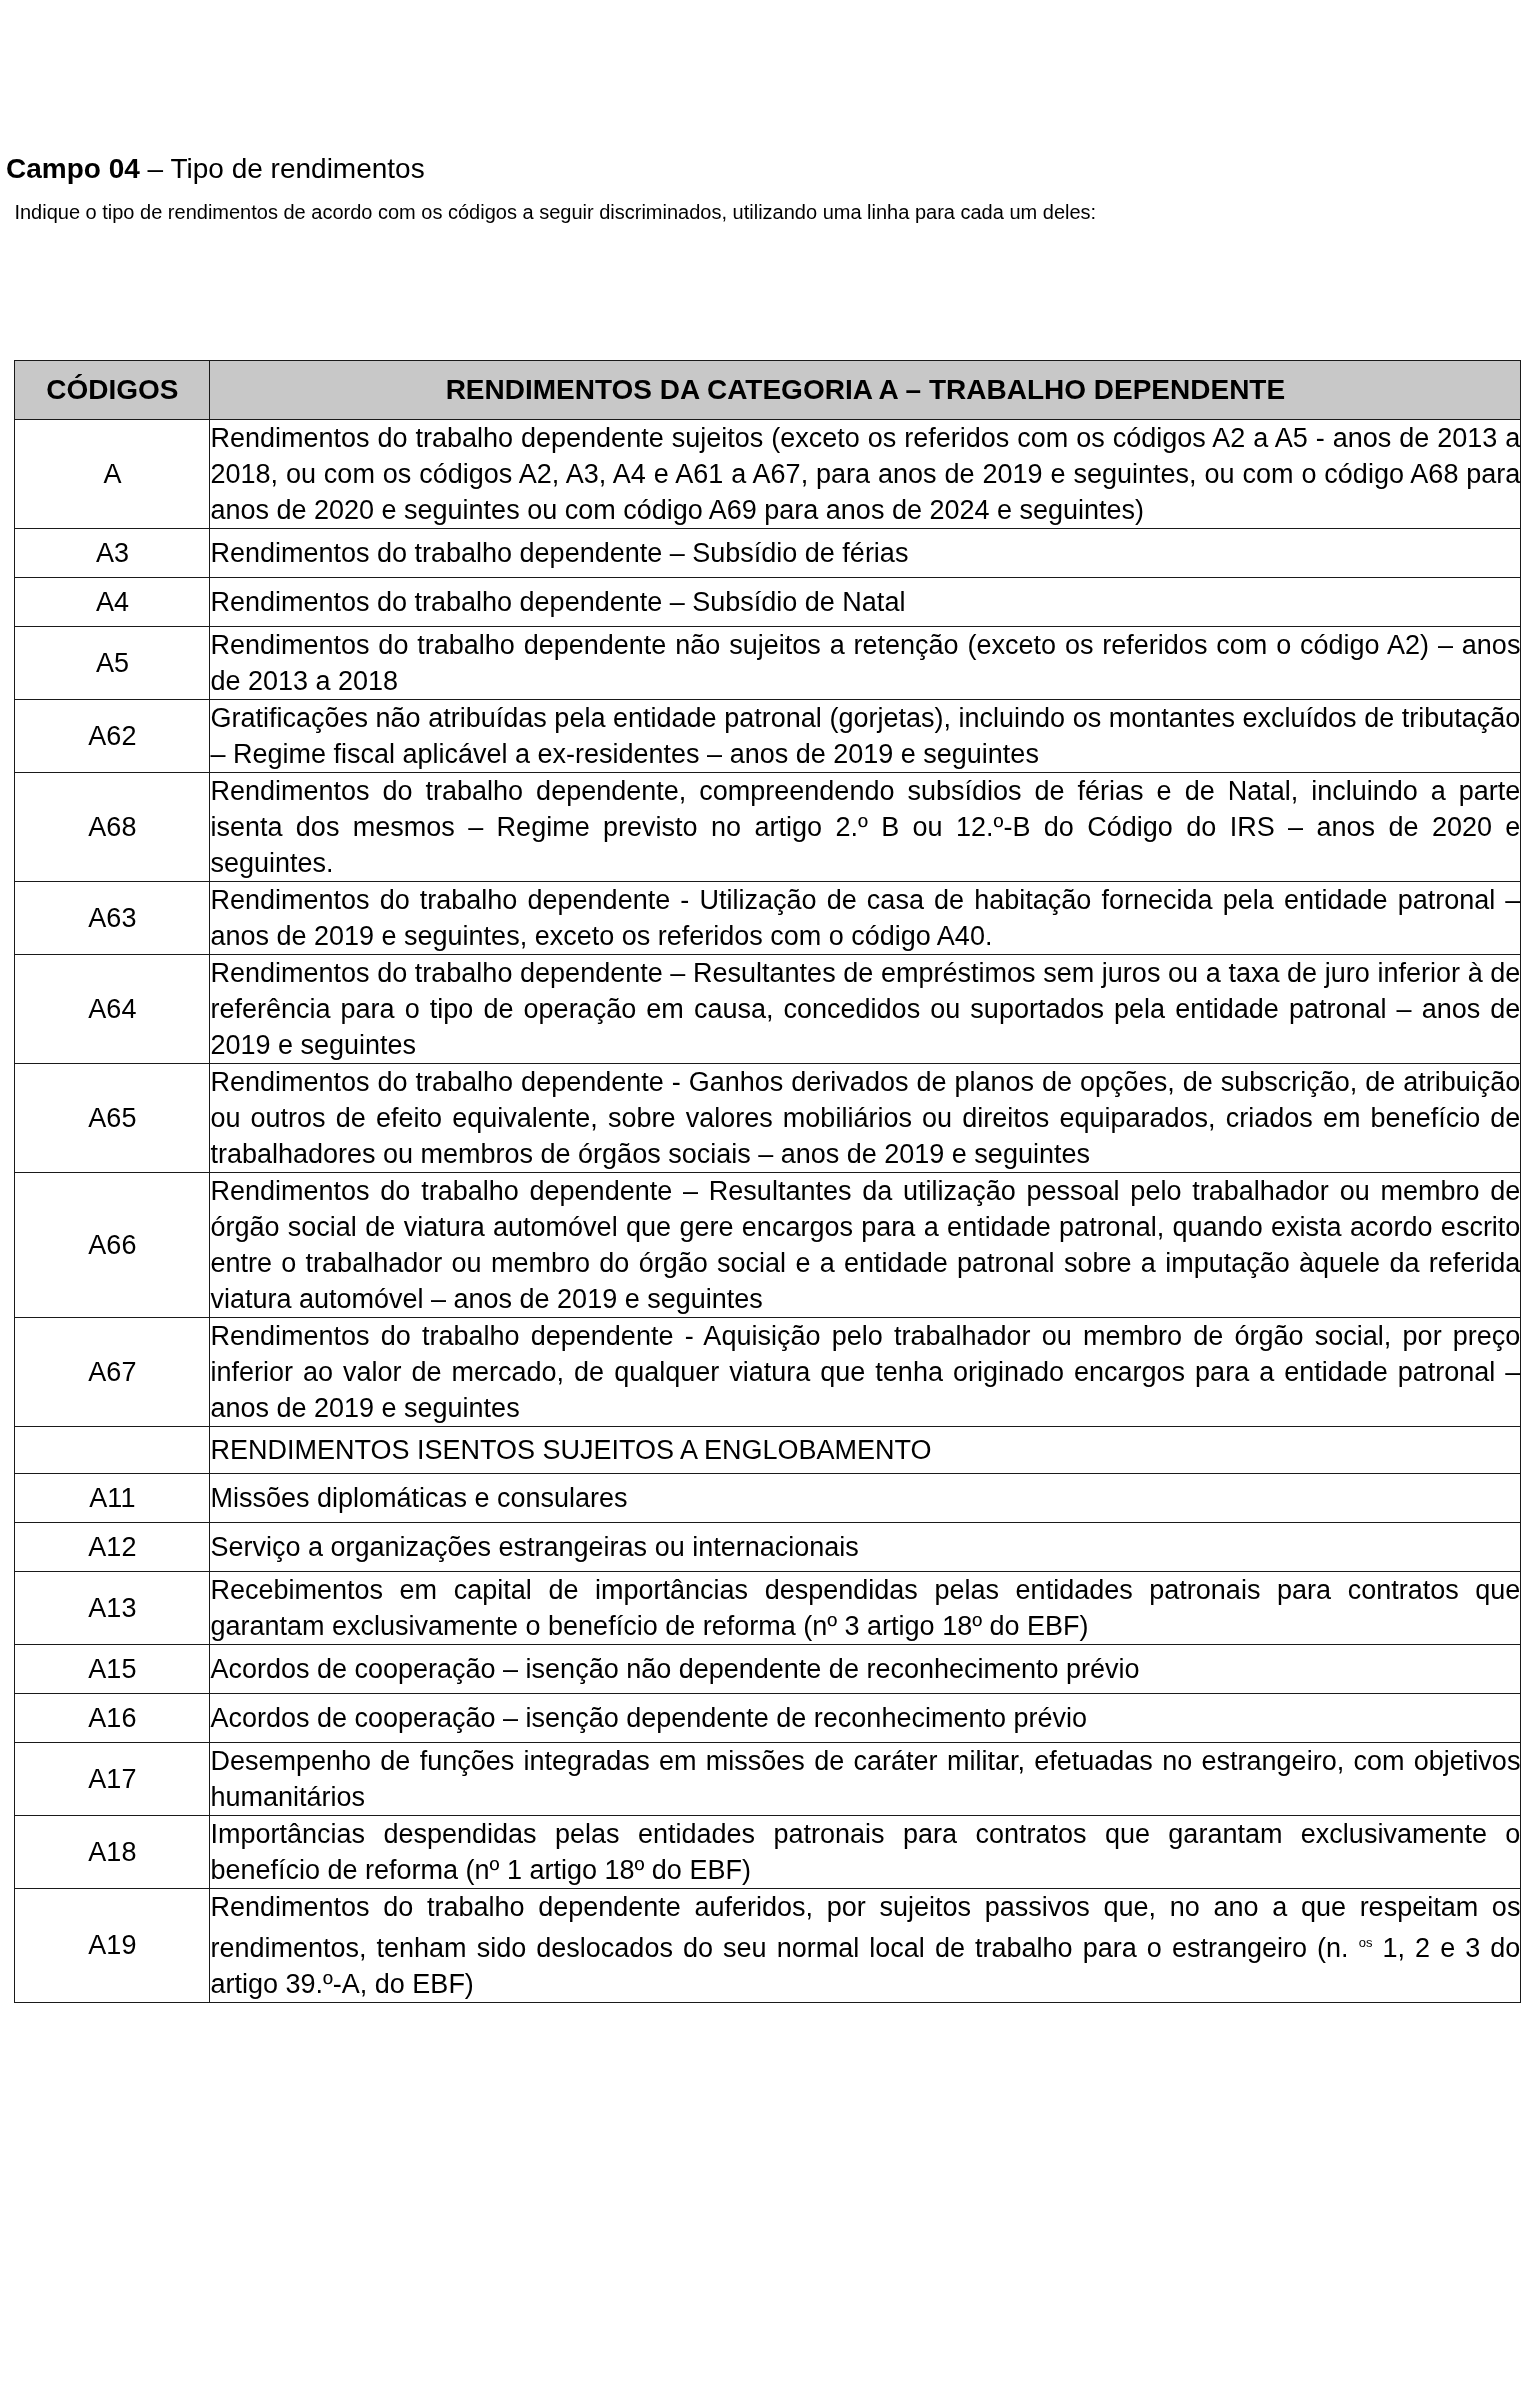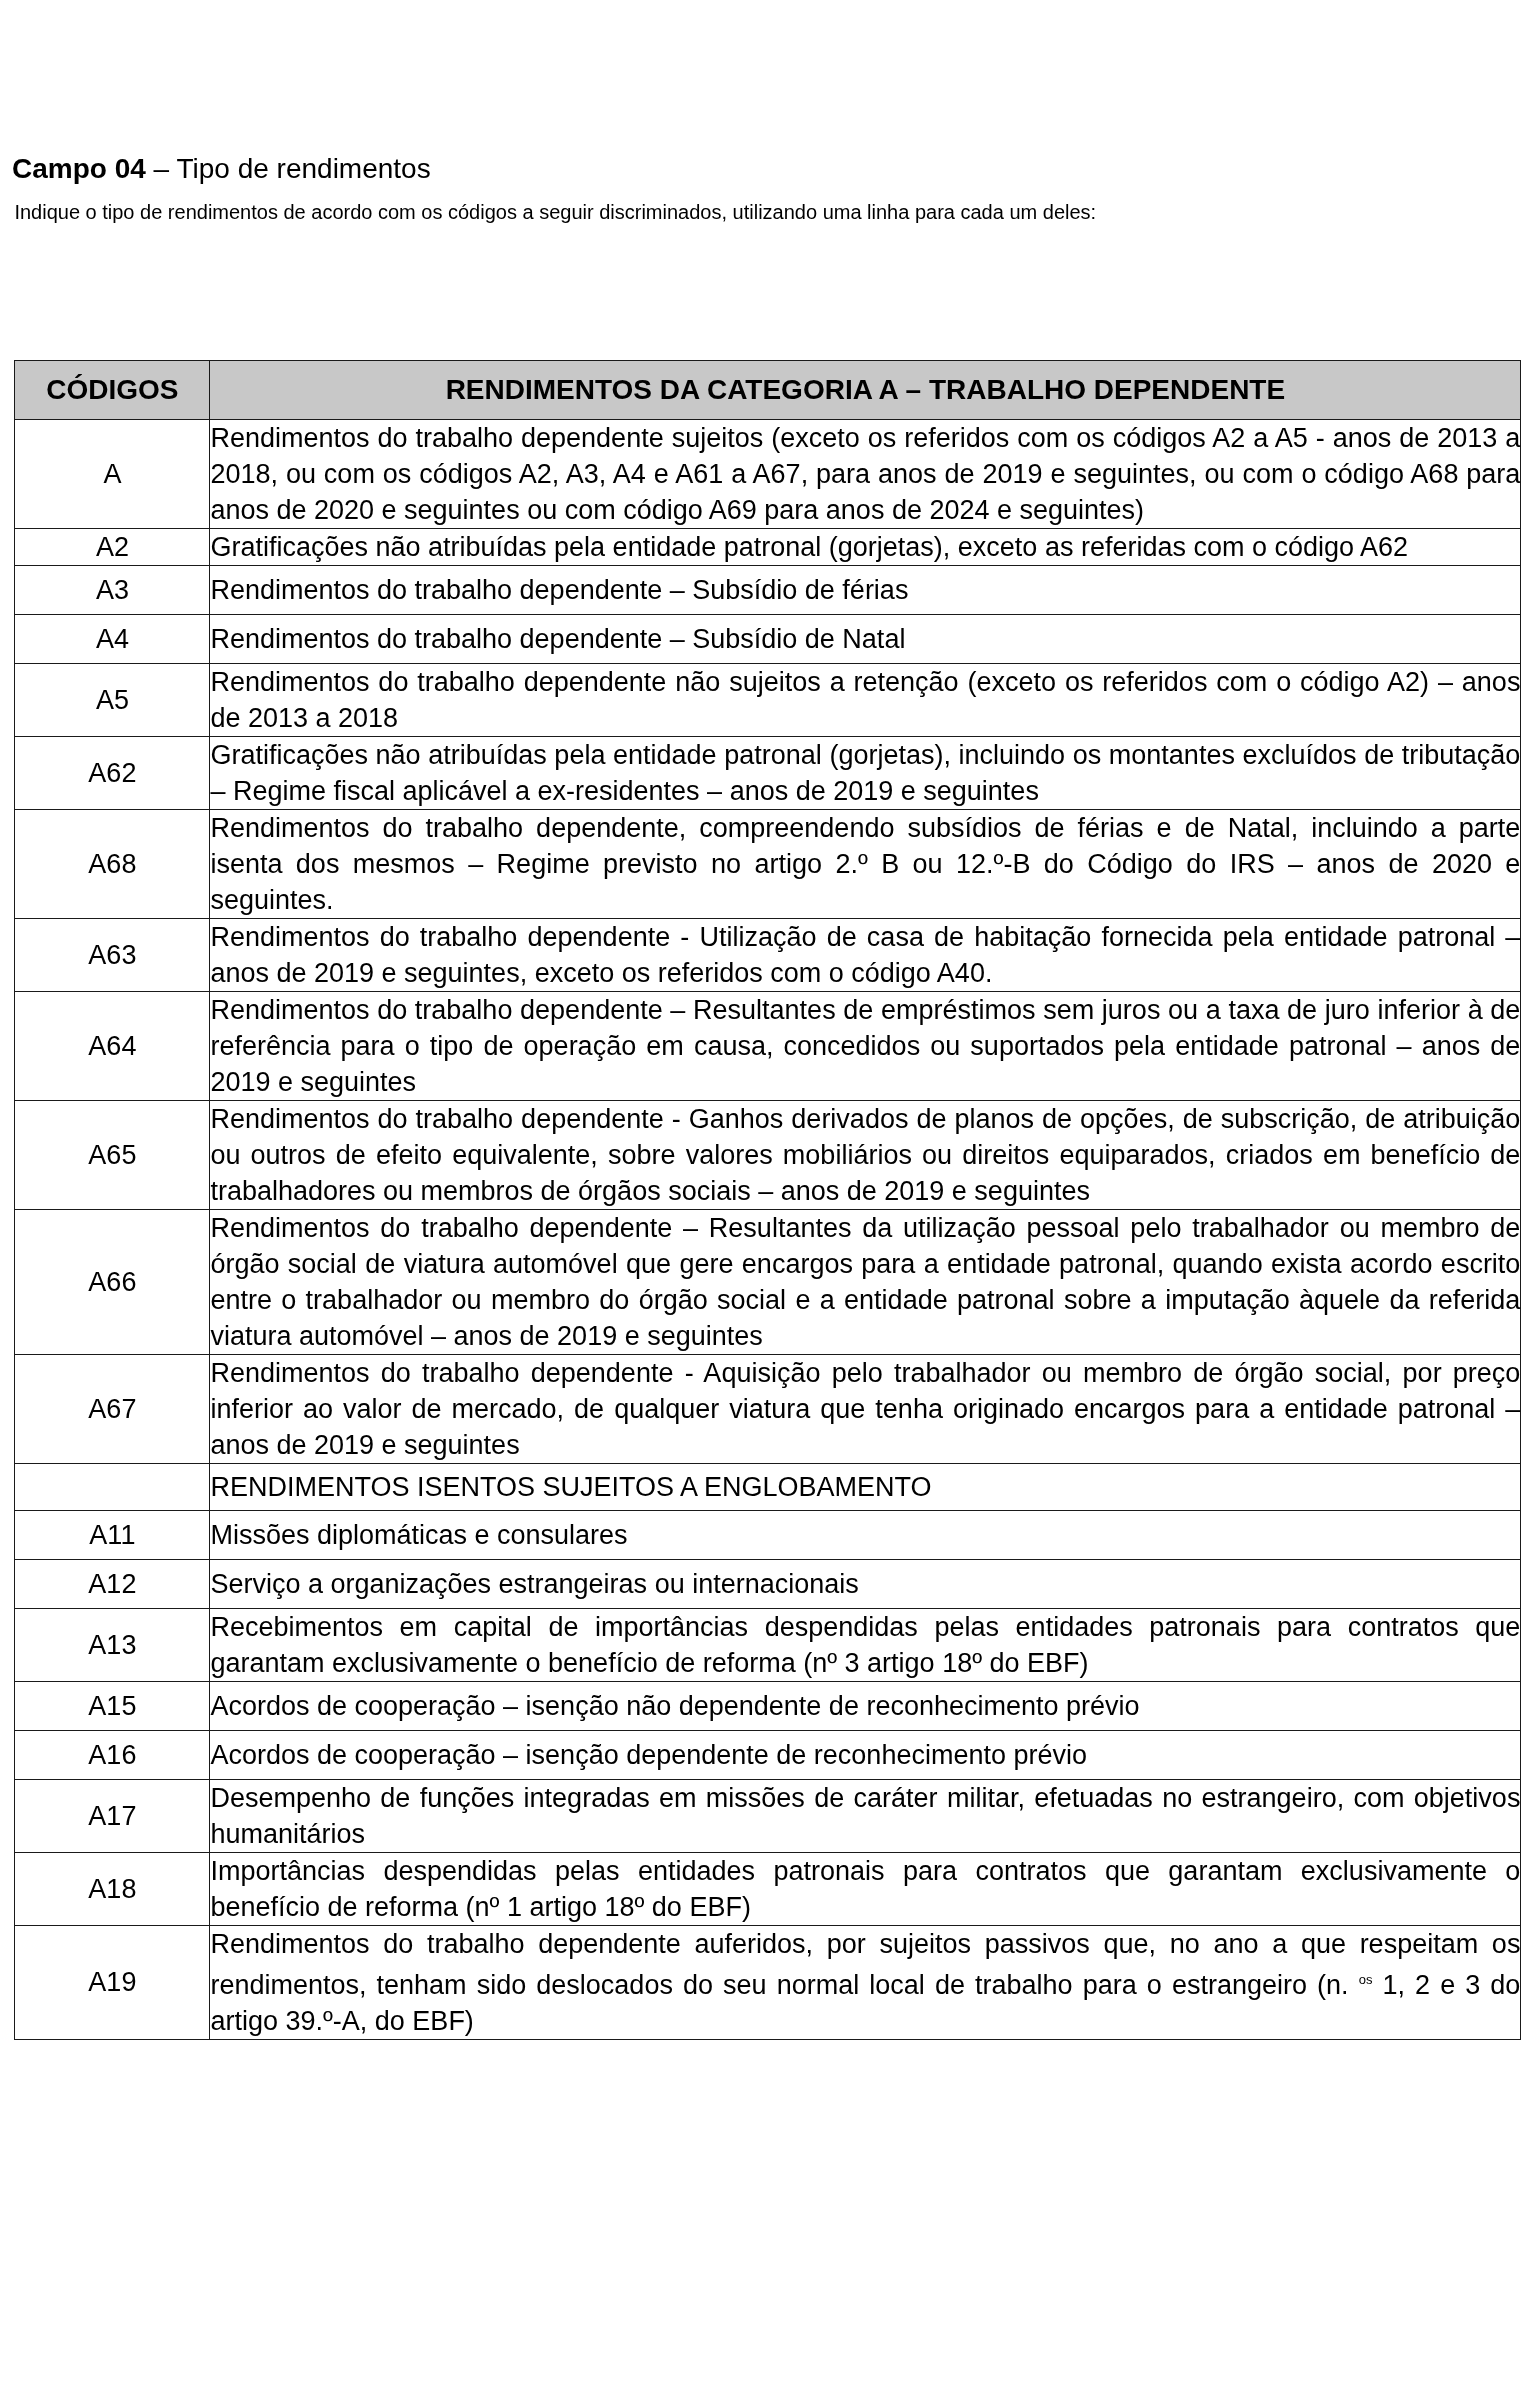--- a/index.html
+++ b/index.html
@@ -6,21 +6,21 @@
     body {
       width: 1537px;
       height: 2392px;
       position: relative;
       font-family: "Liberation Sans", sans-serif;
       color: #000;
       overflow: hidden;
     }
     .title {
       position: absolute;
-      left: 12px;
+      left: 6px;
       top: 152px;
       font-size: 28px;
       line-height: 33px;
     }
     .title b { font-weight: bold; }
     .intro {
       position: absolute;
       left: 14.4px;
       top: 194px;
       width: 1508px;
@@ -80,24 +80,20 @@
   <thead>
     <tr>
       <th>CÓDIGOS</th>
       <th>RENDIMENTOS DA CATEGORIA A – TRABALHO DEPENDENTE</th>
     </tr>
   </thead>
   <tbody>
     <tr>
         <td class="code">A</td>
         <td class="desc">Rendimentos do trabalho dependente sujeitos (exceto os referidos com os códigos A2 a A5 - anos de 2013 a 2018, ou com os códigos A2, A3, A4 e A61 a A67, para anos de 2019 e seguintes, ou com o código A68 para anos de 2020 e seguintes ou com código A69 para anos de 2024 e seguintes)</td>
-      </tr>
-    <tr>
-        <td class="code">A2</td>
-        <td class="desc">Gratificações não atribuídas pela entidade patronal (gorjetas), exceto as referidas com o código A62</td>
       </tr>
     <tr class="single">
         <td class="code">A3</td>
         <td class="desc">Rendimentos do trabalho dependente – Subsídio de férias</td>
       </tr>
     <tr class="single">
         <td class="code">A4</td>
         <td class="desc">Rendimentos do trabalho dependente – Subsídio de Natal</td>
       </tr>
     <tr>

